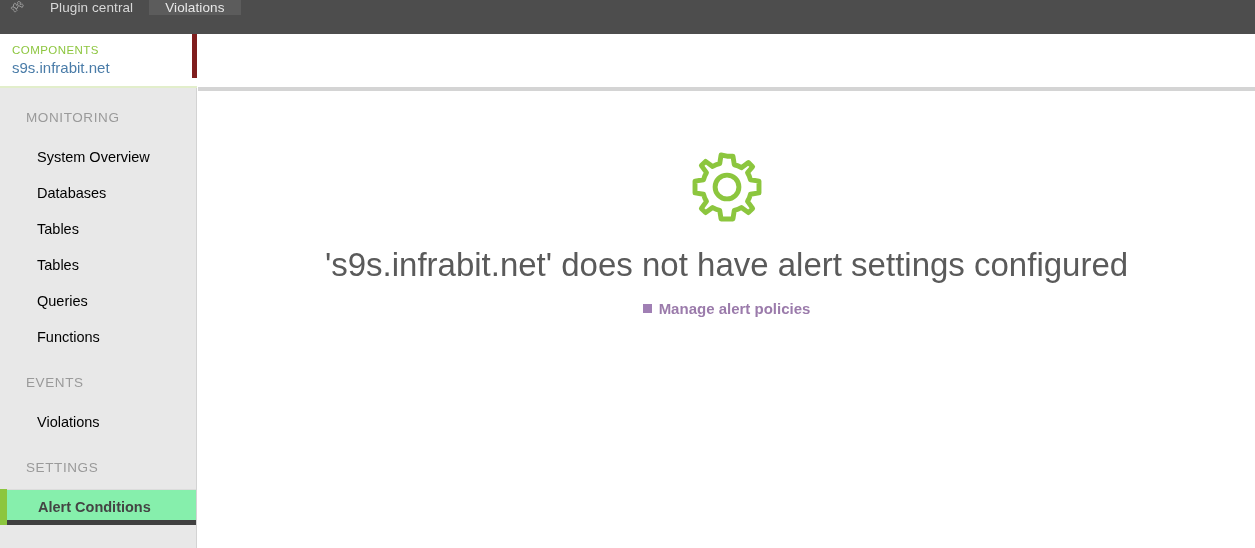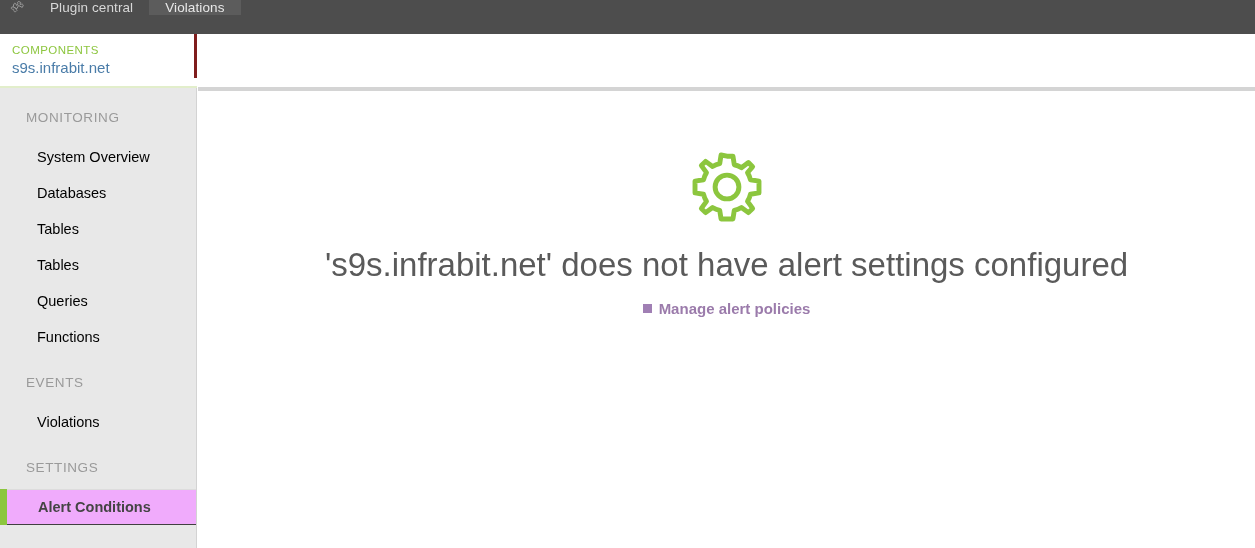--- a/index.html
+++ b/index.html
@@ -62,21 +62,21 @@
     height: 53px;
     background: #ffffff;
   }
 
   .components-box {
     position: absolute;
     top: 0; left: 0;
     width: 197px;
     height: 44px;
     background: #ffffff;
-    border-right: 3px solid #7f1d1d;
+    border-right: 5px solid #7f1d1d;
     padding: 9px 0 0 12px;
   }
 
   .components-label {
     font-size: 11.5px;
     color: #8dc63f;
     letter-spacing: 0.45px;
     font-weight: 400;
     line-height: 14px;
   }
@@ -138,25 +138,25 @@
     font-size: 14.5px;
     color: #000000;
     padding-left: 37px;
     line-height: 36px;
     height: 36px;
     white-space: nowrap;
     cursor: pointer;
   }
 
   .nav-item.active {
-    background: #f0abfc;
+    background: #86efac;
     color: #444444;
     font-weight: bold;
     border-top: 1px solid #dcdcdc;
-    border-bottom: 1px solid #404040;
+    border-bottom: 5px solid #404040;
     position: relative;
     padding-left: 38px;
     line-height: 34px;
   }
 
   .nav-item.active::before {
     content: "";
     position: absolute;
     left: 0; top: -1px;
     width: 7px;

